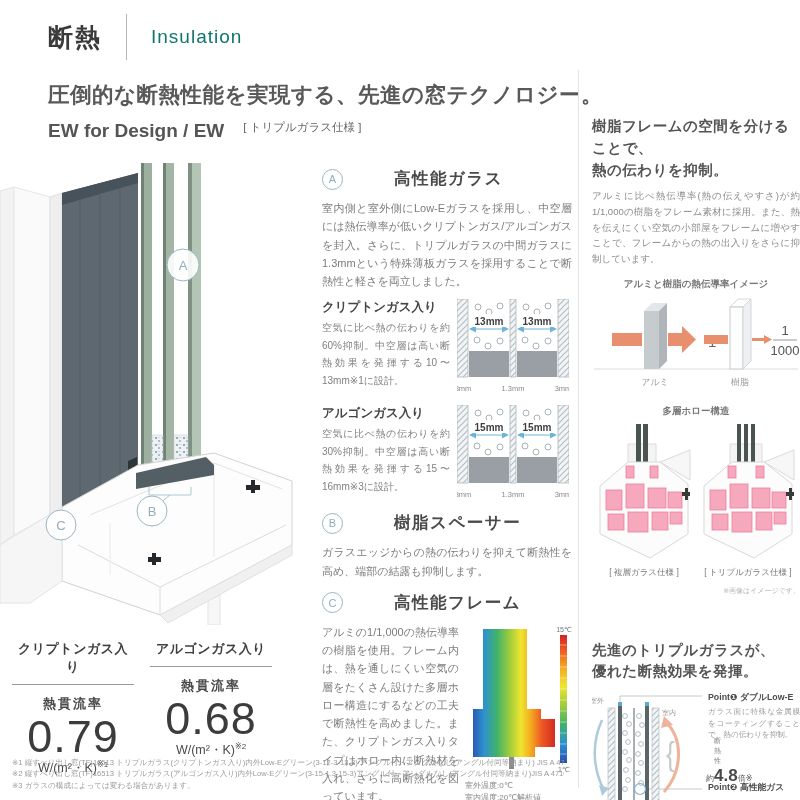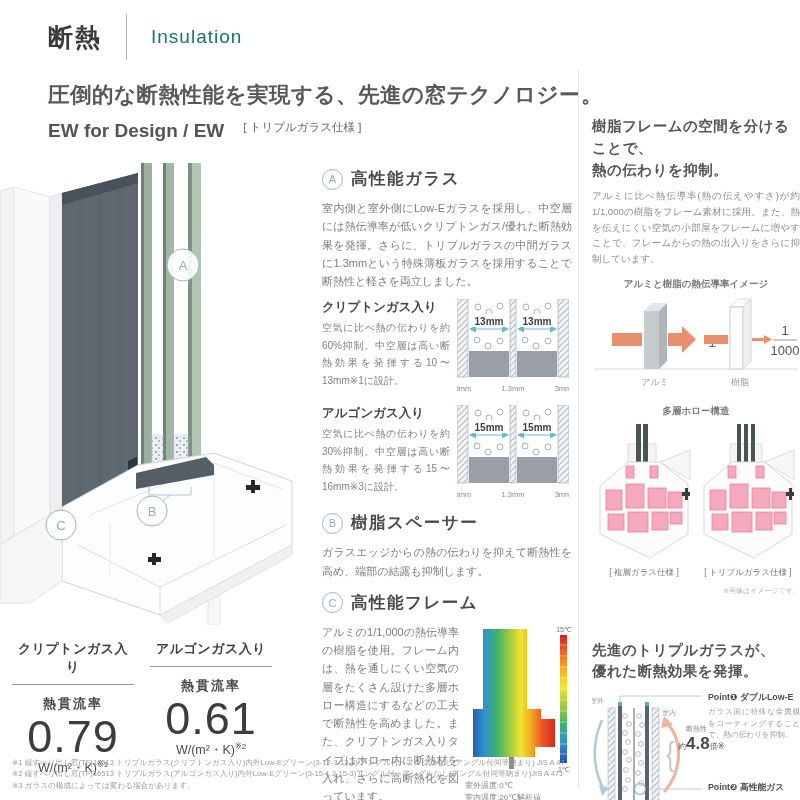--- a/index.html
+++ b/index.html
@@ -19,21 +19,21 @@
   .product { font-size:19px; font-weight:bold; color:#555; }
   .spec-tag { font-size:11.5px; color:#666; margin-left:8px; }
 
   .vdivider { position:absolute; left:578px; top:70px; width:1px; height:718px; background:#e4e4e4; }
 
   
   .midcol { position:absolute; left:322px; top:168px; width:250px; }
   .sec-head { display:flex; align-items:center; gap:8px; margin-bottom:9px; }
   .badge { width:21px; height:21px; border:1px solid #9cb6c2; border-radius:50%;
     color:#8fadbb; font-size:11px; display:flex; align-items:center; justify-content:center; flex:none; }
-  .sec-title { font-size:16.5px; font-weight:bold; color:#4a4a4a; letter-spacing:1.5px; }
+  .sec-title { font-size:16.5px; font-weight:bold; color:#4a4a4a; letter-spacing:1.5px;margin-left:43px; }
   .sec-body { font-size:11px; color:#7c7c7c; line-height:1.66; text-align:justify; }
   .gasrow { display:flex; margin-top:9px; }
   .gastext { width:128px; }
   .gastitle { font-size:12.5px; font-weight:bold; color:#454545; margin-bottom:3px; }
   .gasbody { font-size:10px; color:#808080; line-height:1.75; text-align:justify; }
   .gasfig { margin-left:7px; flex:none; }
   .sec-b { margin-top:10px; }
   .sec-c { margin-top:12px; }
   .crow { display:flex; }
   .cbody { width:137px; }
@@ -57,21 +57,21 @@
   .rightcol { position:absolute; left:592px; top:72px; width:208px; }
   .r-title { font-size:14.5px; font-weight:bold; color:#555; line-height:1.5; letter-spacing:.5px;margin-top:44px; }
   .r-body { font-size:9.5px; color:#8b8b8b; line-height:1.65; text-align:justify; margin-top:7px; }
   .fig-caption { font-size:9.5px; color:#777; text-align:center; font-weight:bold; margin-top:11px; margin-bottom:4px; }
   .hollow-note { font-size:7px; color:#b5b5b5; text-align:right; margin-top:2px; }
   .r2 { margin-top:13px; }
   .pointfig { position:relative; height:138px; margin-top:9px; }
   .pt-block { position:absolute; width:92px; left:116px; }
   .pt-title { font-size:8.8px; font-weight:bold; color:#4c4c4c; margin-bottom:2px; }
   .pt-body { font-size:7.6px; color:#9a9a9a; line-height:1.5; text-align:justify; }
-  .stat { position:absolute; left:86px; top:32px; width:46px; }
+  .stat { position:absolute; left:86px; top:44px; width:46px;padding-left:28px; }
   .stat-label { font-size:7px; color:#888; margin-left:8px; }
   .stat-line { white-space:nowrap; }
   .stat-about, .stat-unit { font-size:8px; color:#555; }
   .stat-value { font-size:17px; font-weight:bold; color:#4a4a4a; }
   .brace { position:absolute; left:74px; top:46px; font-size:26px; color:#c9c9c9;
     transform:scaleY(1.3); font-weight:100; }
   svg text { font-family:"Liberation Sans","DejaVu Sans",sans-serif; }
 </style>
 </head>
 <body>
@@ -160,21 +160,21 @@
     <text x="61" y="367" text-anchor="middle" font-size="13" fill="#8fadbb">C</text>
   </g>
 </svg>
 
 <div class="midcol">
 
   <div class="sec-head">
     <span class="badge">A</span>
     <span class="sec-title">高性能ガラス</span>
   </div>
-  <p class="sec-body">室内側と室外側にLow-Eガラスを採用し、中空層には熱伝導率が低いクリプトンガス/優れた断熱効果を発揮。さらに、トリプルガラスの中間ガラスに1.3mmという特殊薄板ガラスを採用することで断熱性と軽さを両立しました。</p>
+  <p class="sec-body">室内側と室外側にLow-Eガラスを採用し、中空層には熱伝導率が低いクリプトンガス/アルゴンガスを封入。さらに、トリプルガラスの中間ガラスに1.3mmという特殊薄板ガラスを採用することで断熱性と軽さを両立しました。</p>
 
   <div class="gasrow">
     <div class="gastext">
       <div class="gastitle">クリプトンガス入り</div>
       <p class="gasbody">空気に比べ熱の伝わりを約60%抑制。中空層は高い断熱効果を発揮する10〜13mm※1に設計。</p>
     </div>
     <svg class="gasfig" width="112" height="97" viewBox="0 0 112 97">
       <rect x="0" y="0" width="11" height="78" fill="url(#hatch)" stroke="#b0b8be" stroke-width="0.8"></rect>
       <rect x="101" y="0" width="11" height="78" fill="url(#hatch)" stroke="#b0b8be" stroke-width="0.8"></rect>
       <rect x="53" y="0" width="6" height="78" fill="url(#hatch)" stroke="#b0b8be" stroke-width="0.8"></rect>
@@ -322,21 +322,21 @@
 <div class="specs">
   <div class="spec">
     <div class="spec-title">クリプトンガス入り</div>
     <div class="spec-metric">熱貫流率</div>
     <div class="spec-value">0.79</div>
     <div class="spec-unit"><span>W/(m²・K)</span><sup>※1</sup></div>
   </div>
   <div class="spec">
     <div class="spec-title">アルゴンガス入り</div>
     <div class="spec-metric">熱貫流率</div>
-    <div class="spec-value">0.61</div>
+    <div class="spec-value">0.68</div>
     <div class="spec-unit"><span>W/(m²・K)</span><sup>※2</sup></div>
   </div>
 </div>
 
 <div class="footnotes">
   <p>※1 縦すべり出し窓(TF)16513 トリプルガラス(クリプトンガス入り)内外Low-Eグリーン(3-12-3-12-3) アングル付・アングルなし(アングル付同等納まり) JIS A 4710-2004による社内試験値</p>
   <p>※2 縦すべり出し窓(TF)16513 トリプルガラス(アルゴンガス入り)内外Low-Eグリーン(3-15-1.3-15-3)アングル付・アングルなし(アングル付同等納まり)JIS A 4710-2015による社内試験値</p>
   <p>※3 ガラスの構成によっては変わる場合があります。</p>
 </div>
 

